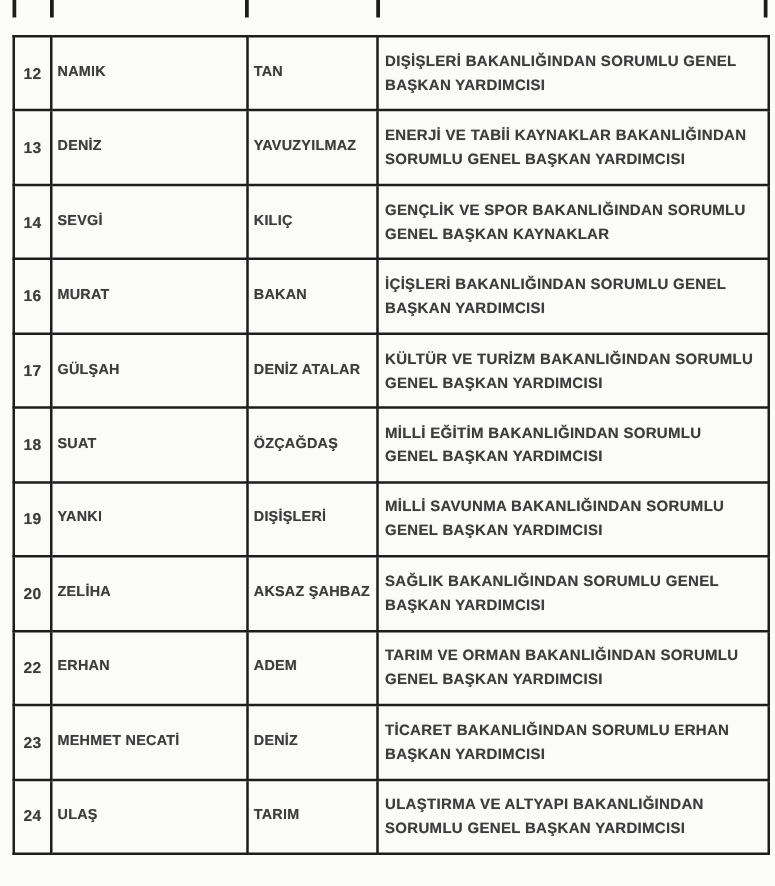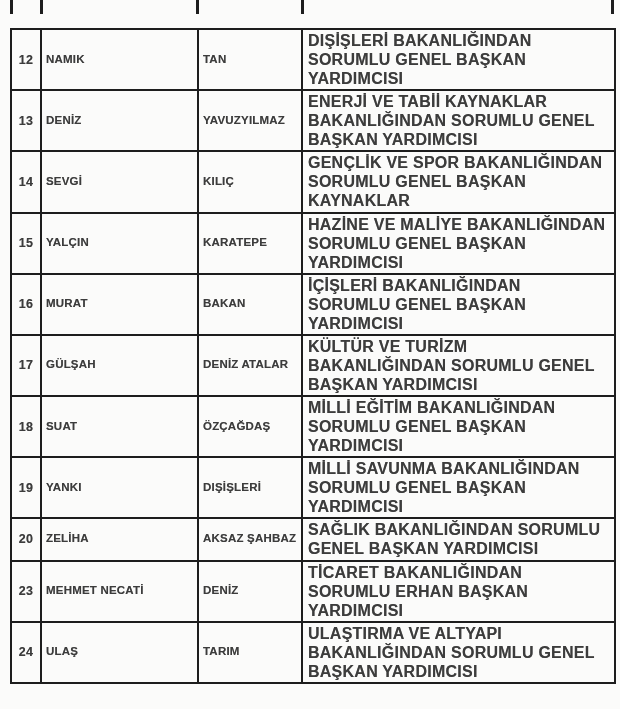--- a/index.html
+++ b/index.html
@@ -55,21 +55,21 @@
     letter-spacing:0.3px;
   }
   td.first, td.last{
     padding:0 2px 2px 4px;
     font-size:11.5px;
     letter-spacing:0.2px;
     white-space:nowrap;
   }
   td.title{
     padding:1px 8px 1px 5px;
-    font-size:16px;
+    font-size:12px;
     line-height:19px;
     letter-spacing:0.25px;
   }
 </style>
 </head>
 <body>
 
 <div class="sheet">
 
   <div class="v-stub stub-1"></div>
@@ -101,26 +101,20 @@
           <td class="title">ENERJİ VE TABİİ KAYNAKLAR BAKANLIĞINDAN SORUMLU GENEL BAŞKAN YARDIMCISI</td>
         </tr>
 
         <tr>
           <td class="num">14</td>
           <td class="first">SEVGİ</td>
           <td class="last">KILIÇ</td>
           <td class="title">GENÇLİK VE SPOR BAKANLIĞINDAN SORUMLU GENEL BAŞKAN KAYNAKLAR</td>
         </tr>
 
-        <tr>
-          <td class="num">15</td>
-          <td class="first">YALÇIN</td>
-          <td class="last">KARATEPE</td>
-          <td class="title">HAZİNE VE MALİYE BAKANLIĞINDAN SORUMLU GENEL BAŞKAN YARDIMCISI</td>
-        </tr>
 
         <tr>
           <td class="num">16</td>
           <td class="first">MURAT</td>
           <td class="last">BAKAN</td>
           <td class="title">İÇİŞLERİ BAKANLIĞINDAN SORUMLU GENEL BAŞKAN YARDIMCISI</td>
         </tr>
 
         <tr>
           <td class="num">17</td>
@@ -144,20 +138,26 @@
         </tr>
 
         <tr>
           <td class="num">20</td>
           <td class="first">ZELİHA</td>
           <td class="last">AKSAZ ŞAHBAZ</td>
           <td class="title">SAĞLIK BAKANLIĞINDAN SORUMLU GENEL BAŞKAN YARDIMCISI</td>
         </tr>
 
 
+        <tr>
+          <td class="num">22</td>
+          <td class="first">ERHAN</td>
+          <td class="last">ADEM</td>
+          <td class="title">TARIM VE ORMAN BAKANLIĞINDAN SORUMLU GENEL BAŞKAN YARDIMCISI</td>
+        </tr>
 
         <tr>
           <td class="num">23</td>
           <td class="first">MEHMET NECATİ</td>
           <td class="last">DENİZ</td>
           <td class="title">TİCARET BAKANLIĞINDAN SORUMLU ERHAN BAŞKAN YARDIMCISI</td>
         </tr>
 
         <tr>
           <td class="num">24</td>

